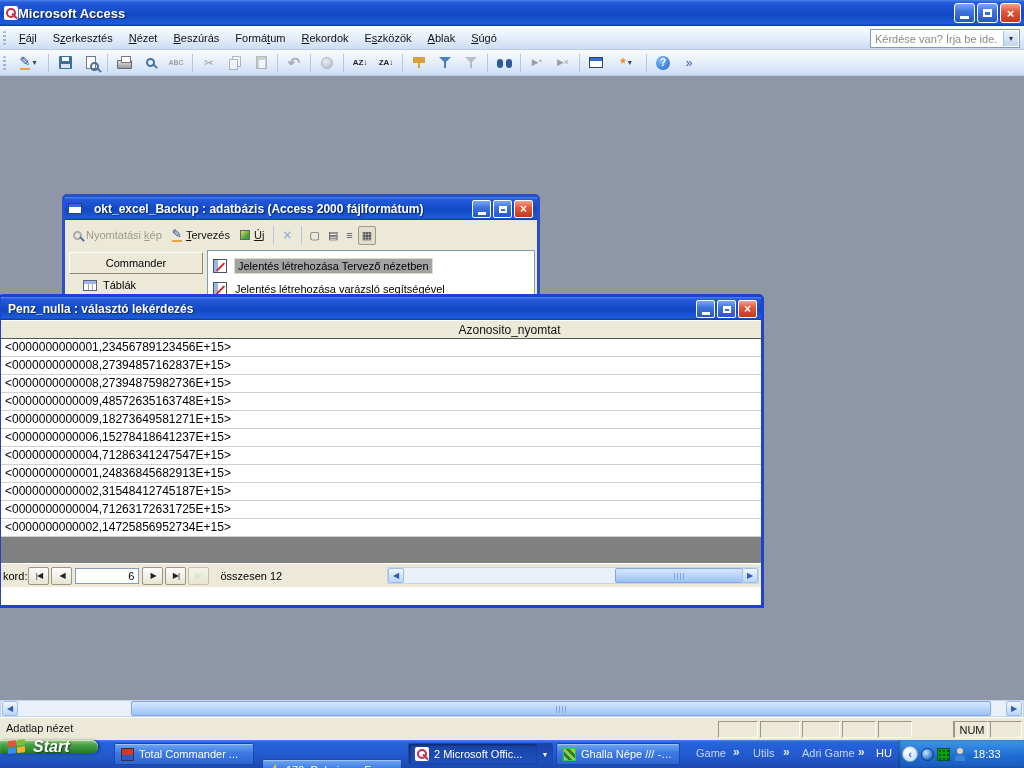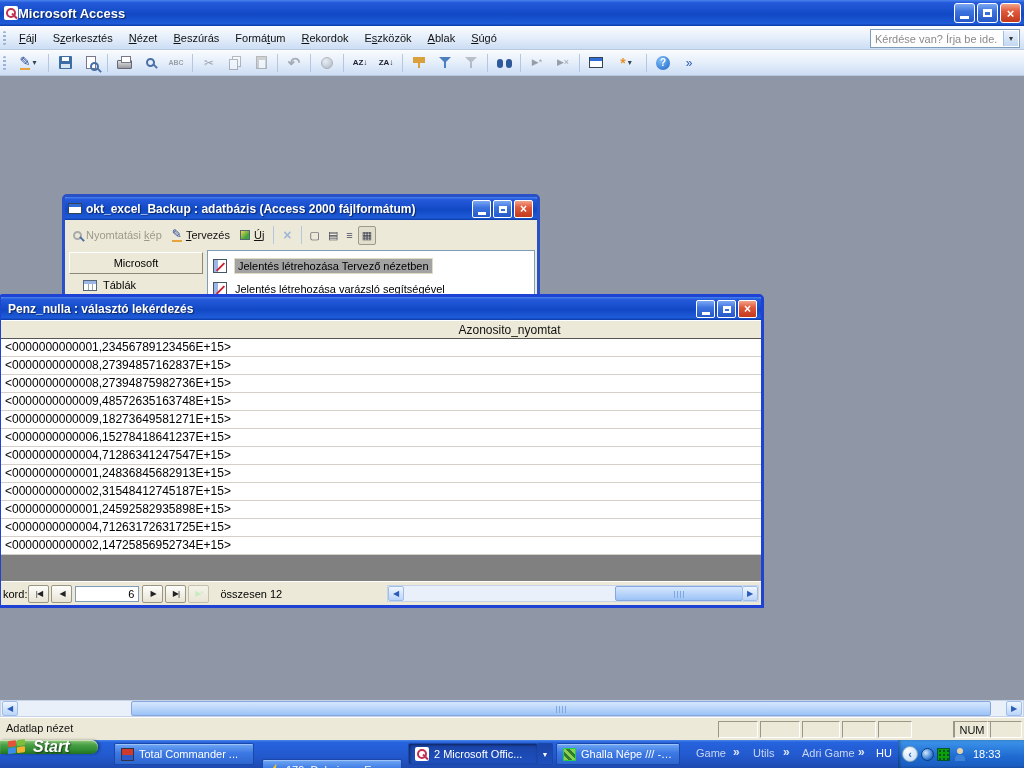--- a/index.html
+++ b/index.html
@@ -82,21 +82,21 @@
   .askbox .arrow { position:absolute; right:1px; top:1px; bottom:1px; width:15px;
             background:linear-gradient(180deg,#EAF2FC,#C2D7F2); border-left:1px solid #9EBEEA;
             display:flex; align-items:center; justify-content:center; font-size:8px; color:#333; }
 
   
   .mdi { position:absolute; left:0; top:76px; width:1024px; height:624px; background:#8F96A6; }
 
   
   .childwin { position:absolute; border:3px solid #2A50C8; border-radius:5px 5px 0 0; background:#ECE9D8; }
   .cw-title { height:23px; display:flex; align-items:center; padding:0 3px; border-radius:2px 2px 0 0; }
-  .cw-title .title-text { font-size:12px; margin-left:4px; }
+  .cw-title .title-text { font-size:12px; margin-left:12px; }
   .cw-caps { position:absolute; right:4px; top:3px; display:flex; gap:2px; }
   .cw-cap { width:19px; height:18px; border:1px solid #fff; border-radius:2px; color:#fff;
             display:flex; align-items:center; justify-content:center; font-size:12px; font-weight:bold;
             background:linear-gradient(180deg,#7CA8F2 0%,#3E74E0 40%,#2558C8 100%); }
   .cw-cap.close { background:linear-gradient(180deg,#F2A48C 0%,#E0593A 40%,#C23A1E 100%); }
   .minbar-sm { width:8px; height:3px; background:#fff; margin-top:8px; }
   .maxbox-sm { width:8px; height:7px; border:2px solid #fff; border-top-width:3px; }
 
   
   #dbwin { left:62px; top:118px; width:478px; height:182px; z-index:1; }
@@ -373,21 +373,21 @@
         <span class="tsep"></span>
         <span class="i-x">×</span>
         <span class="tsep"></span>
         <span class="vm">▢</span>
         <span class="vm">▤</span>
         <span class="vm">≡</span>
         <span class="vm pressed">▦</span>
       </div>
       <div class="db-body">
         <div class="obj-panel">
-          <div class="obj-header">Microsoft</div>
+          <div class="obj-header">Commander</div>
           <div class="obj-item">
             <span class="i-table"></span>
             <span>Táblák</span>
           </div>
         </div>
         <div class="db-list">
           <div class="db-item hl">
             <span class="i-report"></span>
             <span class="db-item-label">Jelentés létrehozása Tervező nézetben</span>
           </div>
@@ -416,21 +416,20 @@
         <div class="q-header">Azonosito_nyomtat</div>
         <div class="q-row">&lt;0000000000001,23456789123456E+15&gt;</div>
         <div class="q-row">&lt;0000000000008,27394857162837E+15&gt;</div>
         <div class="q-row">&lt;0000000000008,27394875982736E+15&gt;</div>
         <div class="q-row">&lt;0000000000009,48572635163748E+15&gt;</div>
         <div class="q-row">&lt;0000000000009,18273649581271E+15&gt;</div>
         <div class="q-row">&lt;0000000000006,15278418641237E+15&gt;</div>
         <div class="q-row">&lt;0000000000004,71286341247547E+15&gt;</div>
         <div class="q-row">&lt;0000000000001,24836845682913E+15&gt;</div>
         <div class="q-row">&lt;0000000000002,31548412745187E+15&gt;</div>
-        <div class="q-row">&lt;0000000000001,24592582935898E+15&gt;</div>
         <div class="q-row">&lt;0000000000004,71263172631725E+15&gt;</div>
         <div class="q-row">&lt;0000000000002,14725856952734E+15&gt;</div>
         <div class="q-fill"></div>
         <div class="q-nav">
           <span>kord:</span>
           <span class="nav-btn">|◀</span>
           <span class="nav-btn">◀</span>
           <input class="rec-input" value="6" style="">
           <span class="nav-btn">▶</span>
           <span class="nav-btn">▶|</span>

